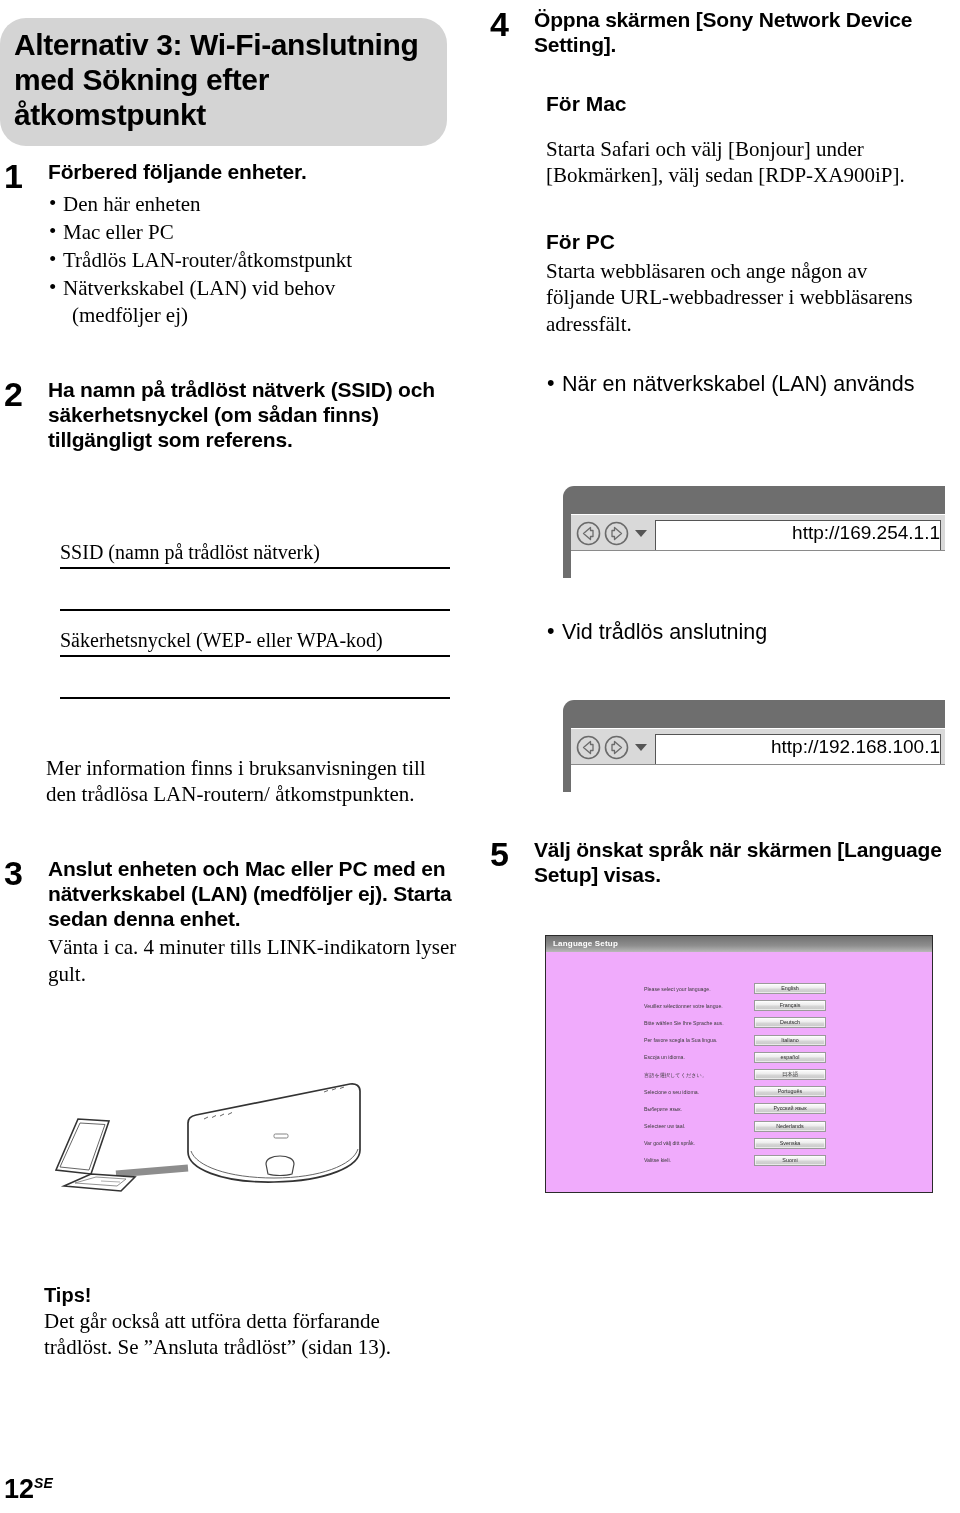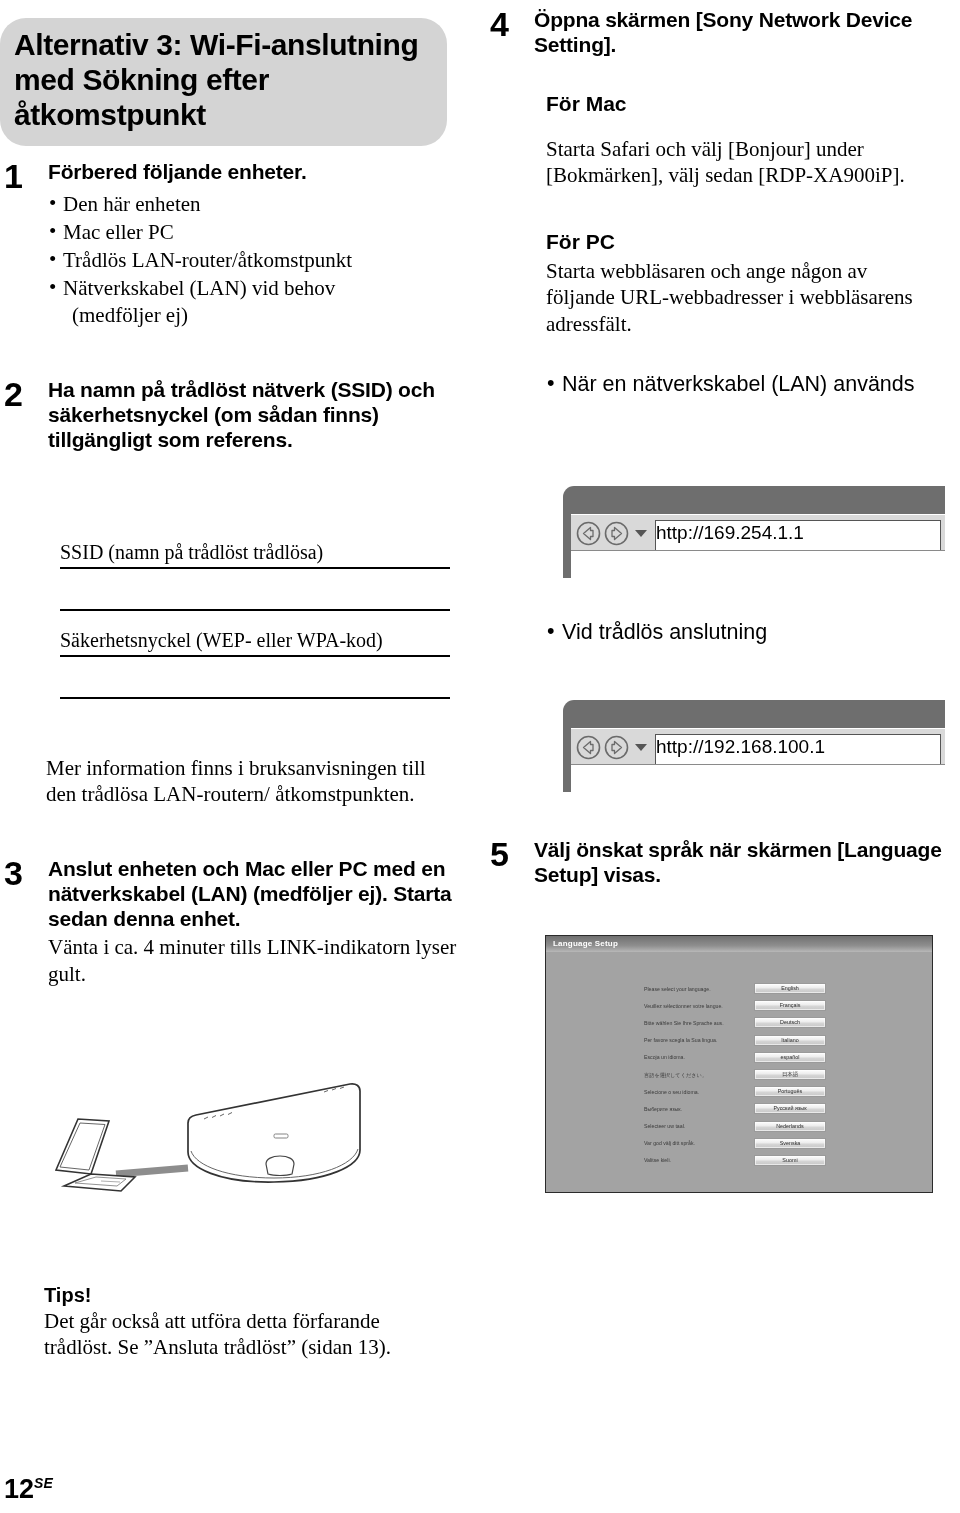--- a/index.html
+++ b/index.html
@@ -239,32 +239,33 @@
     left: 84px;
     top: 5px;
     width: 286px;
     height: 36px;
     background: #ffffff;
     border: 1.5px solid #555;
     box-sizing: border-box;
     font-family: "Liberation Sans", sans-serif;
     font-size: 19px;
     line-height: 24px;
-    text-align: left;
+    text-align: right;
     color: #000;
     overflow: hidden;
     white-space: nowrap;
+    padding-left: 8px;
   }
 
   
   .lang-dialog {
     position: relative;
     width: 388px;
     height: 258px;
-    background: #a3a3a3;
+    background: #f0abfc;
     border: 1px solid #2b2b2b;
     box-sizing: border-box;
   }
   .lang-title {
     height: 16px;
     background: linear-gradient(to bottom, #707070 0%, #8e8e8e 60%, #b8b8b8 100%);
     color: #ffffff;
     font-family: "Liberation Sans", sans-serif;
     font-weight: bold;
     font-size: 8px;
@@ -338,21 +339,21 @@
     </div>
 
     <div class="step" style="left:4px; top:378px; width:455px;">
       <div class="step-num">2</div>
       <div class="step-body">
         <p class="step-title">Ha namn på trådlöst nätverk (SSID) och säkerhetsnyckel (om sådan finns) tillgängligt som referens.</p>
       </div>
     </div>
 
     <div style="position:absolute; left:60px; top:540px; width:390px;">
-      <p class="field-label">SSID (namn på trådlöst trådlösa)</p>
+      <p class="field-label">SSID (namn på trådlöst nätverk)</p>
       <div class="rule"></div>
       <div class="rule-gap"></div>
       <div class="rule"></div>
     </div>
 
     <div style="position:absolute; left:60px; top:628px; width:390px;">
       <p class="field-label">Säkerhetsnyckel (WEP- eller WPA-kod)</p>
       <div class="rule"></div>
       <div class="rule-gap"></div>
       <div class="rule"></div>

